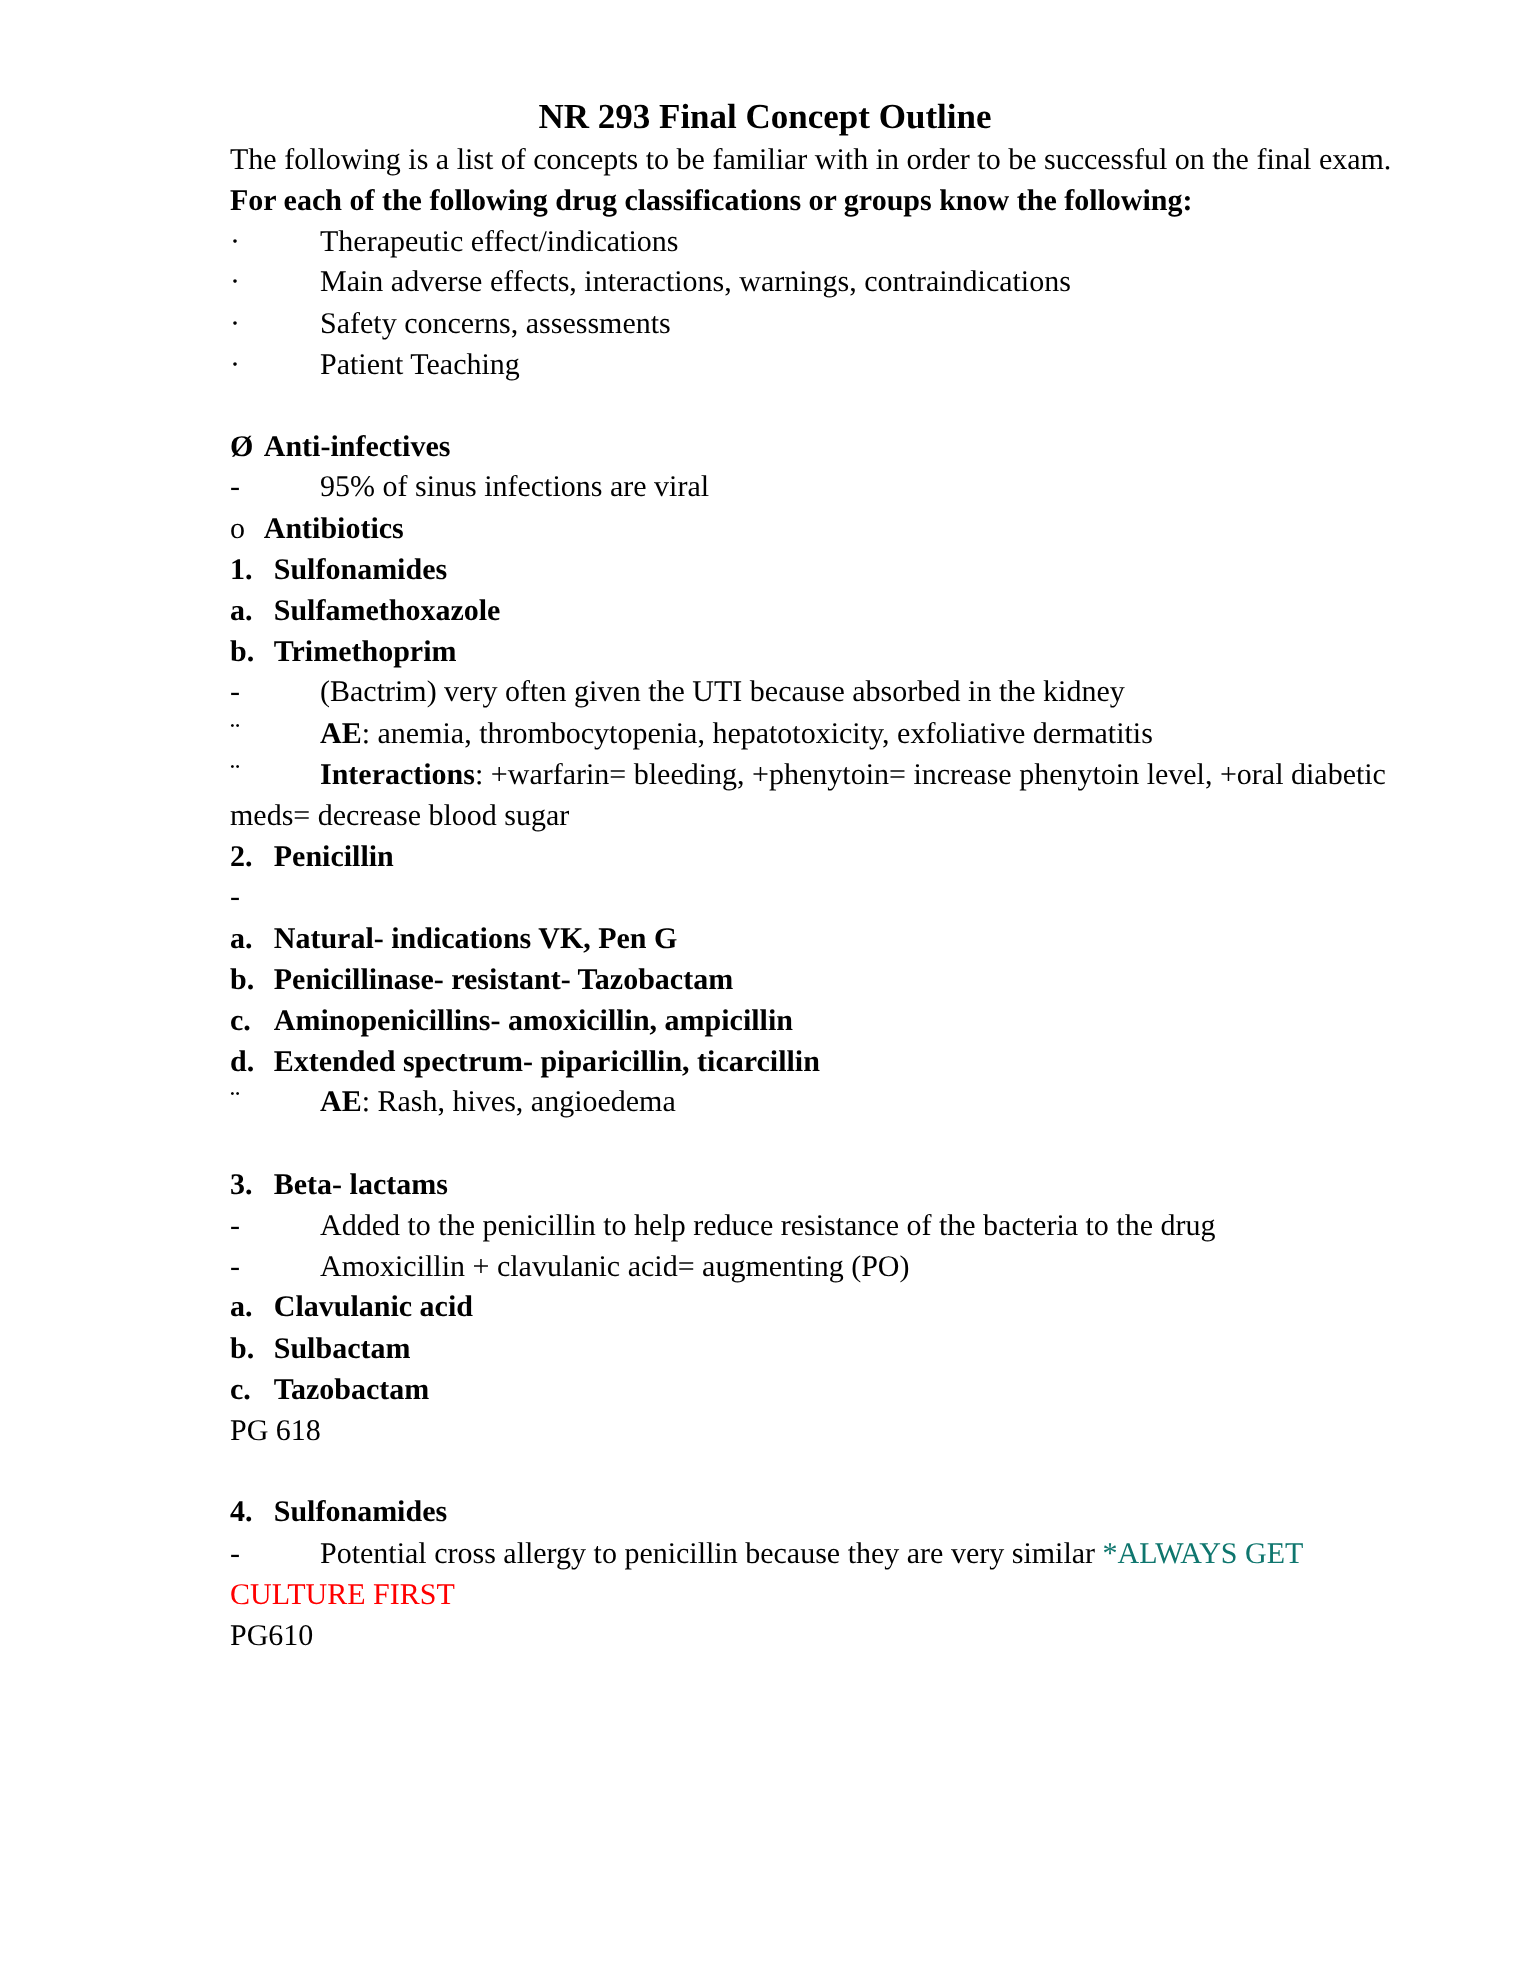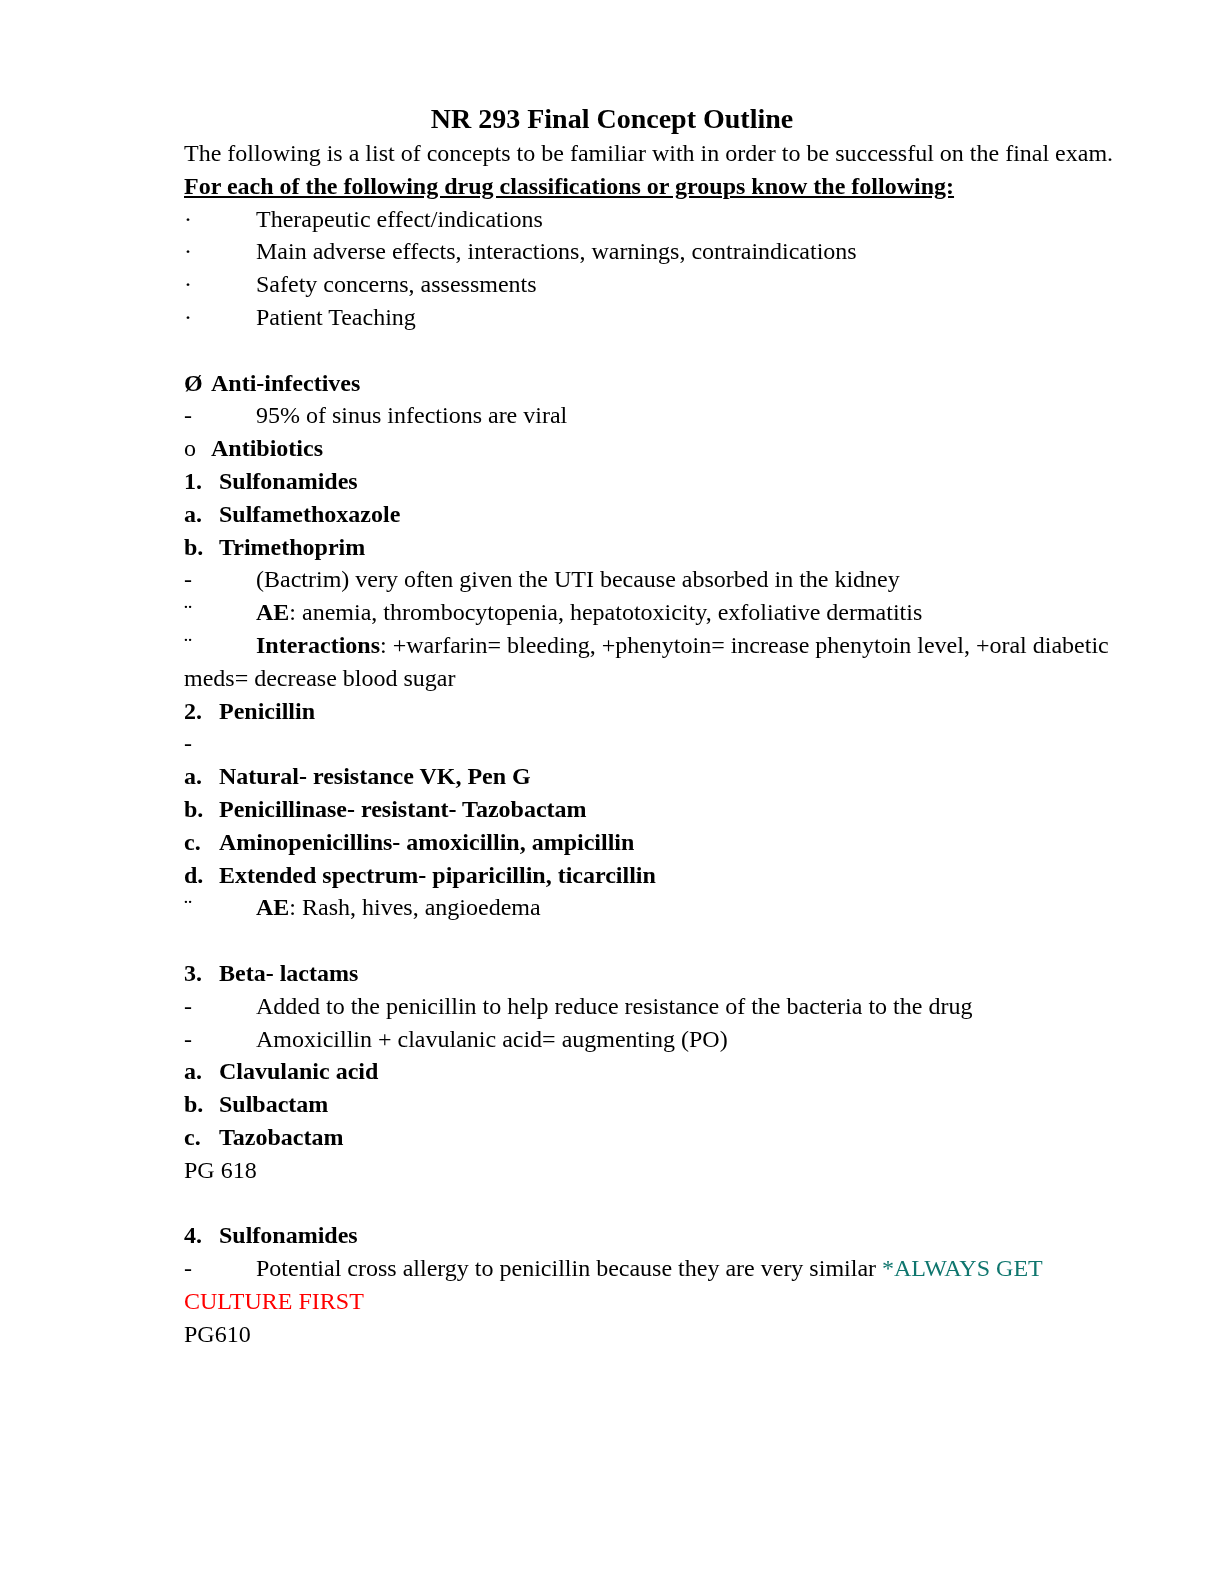--- a/index.html
+++ b/index.html
@@ -11,21 +11,21 @@
     width: 1224px;
     height: 1584px;
     font-family: "Liberation Serif", "DejaVu Serif", serif;
     color: #000000;
     overflow: hidden;
   }
   .page {
     box-sizing: border-box;
     width: 1224px;
     height: 1584px;
-    padding: 101px 86px 0 143px;
+    padding: 76px 86px 0 143px;
     background: #ffffff;
   }
   .title {
     font-size: 28px;
     line-height: 36px;
     font-weight: bold;
     text-align: center;
     white-space: nowrap;
     
     margin-left: -143px;
@@ -43,21 +43,21 @@
   .line.blank { height: 32.8px; }
   .marker {
     flex: 0 0 auto;
     display: inline-block;
   }
   .indent-tab  .marker { width: 72px; }
   .indent-bullet .marker { width: 27px; }
   .indent-num  .marker { width: 35px; }
   .content { flex: 0 0 auto; }
   .b { font-weight: bold; }
-  .u { text-decoration: underline; }
+  .u { }
 </style>
 </head>
 <body>
 
 <div class="page">
   <div class="title">NR 293 Final Concept Outline</div>
   <div>
       <div class="line indent-none"><span class="content"><span>The following is a list of concepts to be familiar with in order to be successful on the final exam.</span></span></div>
       <div class="line indent-none"><span class="content"><span class="b u">For each of the following drug classifications or groups know the following:</span></span></div>
       <div class="line indent-tab"><span class="marker">·</span><span class="content"><span>Therapeutic effect/indications</span></span></div>
@@ -70,21 +70,21 @@
       <div class="line indent-bullet"><span class="marker">o</span><span class="content"><span class="b">Antibiotics</span></span></div>
       <div class="line indent-num"><span class="marker b">1.</span><span class="content"><span class="b">Sulfonamides</span></span></div>
       <div class="line indent-num"><span class="marker b">a.</span><span class="content"><span class="b">Sulfamethoxazole</span></span></div>
       <div class="line indent-num"><span class="marker b">b.</span><span class="content"><span class="b">Trimethoprim</span></span></div>
       <div class="line indent-tab"><span class="marker">-</span><span class="content"><span>(Bactrim) very often given the UTI because absorbed in the kidney</span></span></div>
       <div class="line indent-tab"><span class="marker">¨</span><span class="content"><span class="b">AE</span><span>: anemia, thrombocytopenia, hepatotoxicity, exfoliative dermatitis</span></span></div>
       <div class="line indent-tab"><span class="marker">¨</span><span class="content"><span class="b">Interactions</span><span>: +warfarin= bleeding, +phenytoin= increase phenytoin level, +oral diabetic</span></span></div>
       <div class="line indent-none"><span class="content"><span>meds= decrease blood sugar</span></span></div>
       <div class="line indent-num"><span class="marker b">2.</span><span class="content"><span class="b">Penicillin</span></span></div>
       <div class="line indent-tab"><span class="marker">-</span></div>
-      <div class="line indent-num"><span class="marker b">a.</span><span class="content"><span class="b">Natural- resistance VK, Pen G</span></span></div>
+      <div class="line indent-num"><span class="marker b">a.</span><span class="content"><span class="b">Natural- indications VK, Pen G</span></span></div>
       <div class="line indent-num"><span class="marker b">b.</span><span class="content"><span class="b">Penicillinase- resistant- Tazobactam</span></span></div>
       <div class="line indent-num"><span class="marker b">c.</span><span class="content"><span class="b">Aminopenicillins- amoxicillin, ampicillin</span></span></div>
       <div class="line indent-num"><span class="marker b">d.</span><span class="content"><span class="b">Extended spectrum- piparicillin, ticarcillin</span></span></div>
       <div class="line indent-tab"><span class="marker">¨</span><span class="content"><span class="b">AE</span><span>: Rash, hives, angioedema</span></span></div>
       <div class="line blank"></div>
       <div class="line indent-num"><span class="marker b">3.</span><span class="content"><span class="b">Beta- lactams</span></span></div>
       <div class="line indent-tab"><span class="marker">-</span><span class="content"><span>Added to the penicillin to help reduce resistance of the bacteria to the drug</span></span></div>
       <div class="line indent-tab"><span class="marker">-</span><span class="content"><span>Amoxicillin + clavulanic acid= augmenting (PO)</span></span></div>
       <div class="line indent-num"><span class="marker b">a.</span><span class="content"><span class="b">Clavulanic acid</span></span></div>
       <div class="line indent-num"><span class="marker b">b.</span><span class="content"><span class="b">Sulbactam</span></span></div>

